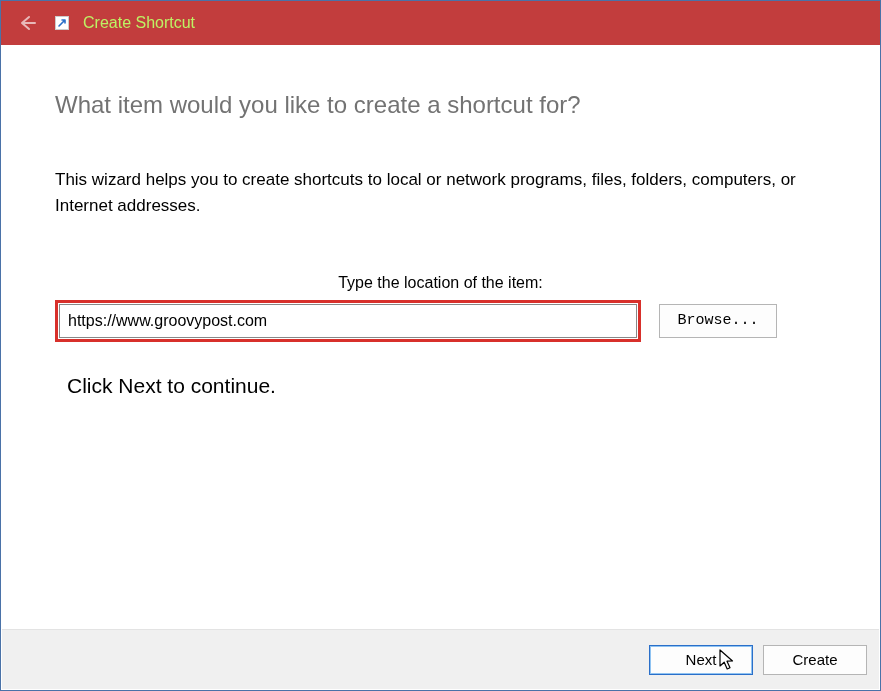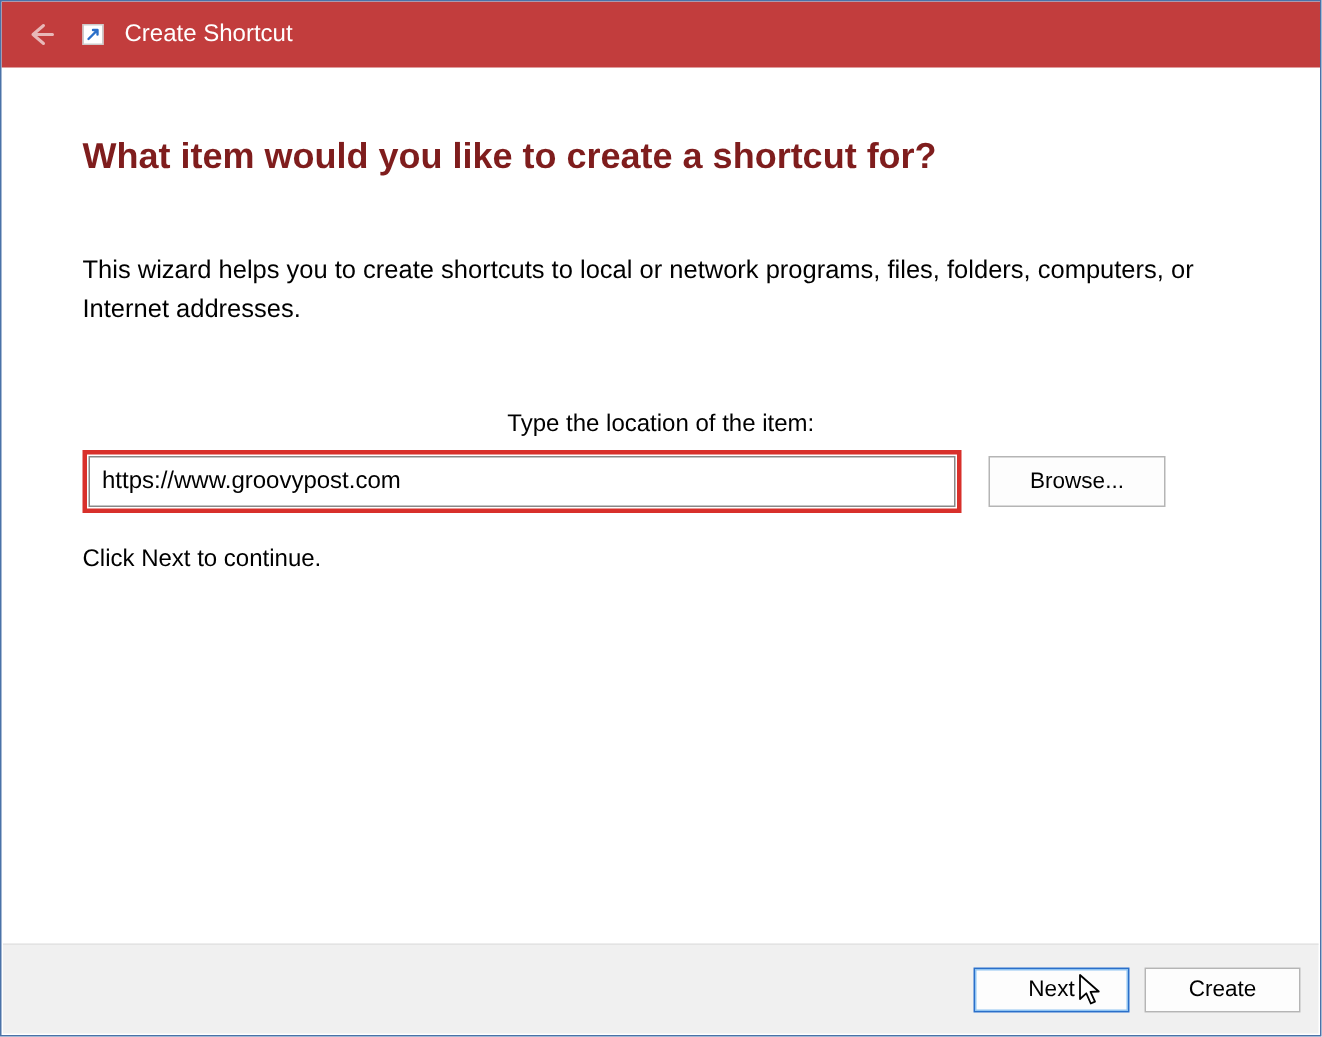--- a/index.html
+++ b/index.html
@@ -38,51 +38,51 @@
     height: 14px;
     background: #fff;
     border: 1px solid #ccc;
     position: relative;
     display: flex;
     align-items: center;
     justify-content: center;
   }
   .shortcut-glyph svg { display: block; }
   .titlebar-title {
-    color: #ffffff;
+    color: #bef264;
     font-size: 16px;
     font-weight: 400;
   }
 
   
   .content {
     padding: 46px 54px 0 54px;
   }
   .heading {
-    color: #7f1d1d;
+    color: #737373;
     font-size: 24px;
-    font-weight: 700;
+    font-weight: 400;
     margin: 0 0 48px 0;
   }
   .description {
     font-size: 17px;
     line-height: 1.55;
     margin: 0 0 54px 0;
     max-width: 770px;
   }
   .field-label {
     font-size: 16px;
     margin: 0 0 8px 0;
     text-align: center;
   }
   .input-row {
     display: flex;
     align-items: flex-start;
     gap: 18px;
-    margin-bottom: 22px;
+    margin-bottom: 32px;
   }
   .input-highlight {
     border: 3px solid #d8302b;
     padding: 1px;
     flex: 0 0 auto;
     width: 586px;
   }
   .location-input {
     width: 100%;
     height: 34px;
@@ -91,29 +91,29 @@
     font-size: 16px;
     padding: 2px 8px;
     outline: none;
     background: #fff;
   }
   .browse-btn {
     height: 34px;
     min-width: 118px;
     background: #fdfdfd;
     border: 1px solid #b5b5b5;
-    font-family: Liberation Sans, sans-serif;
+    font-family: Liberation Mono, monospace;
     font-size: 15px;
     padding: 0 14px;
     cursor: pointer;
     margin-top: 4px;
   }
   .continue-text {
-    font-size: 16px;
-    margin: 0;
+    font-size: 21px;
+    margin: 12px;
   }
 
   
   .footer {
     position: absolute;
     left: 1px;
     right: 1px;
     bottom: 1px;
     height: 60px;
     background: #f0f0f0;

